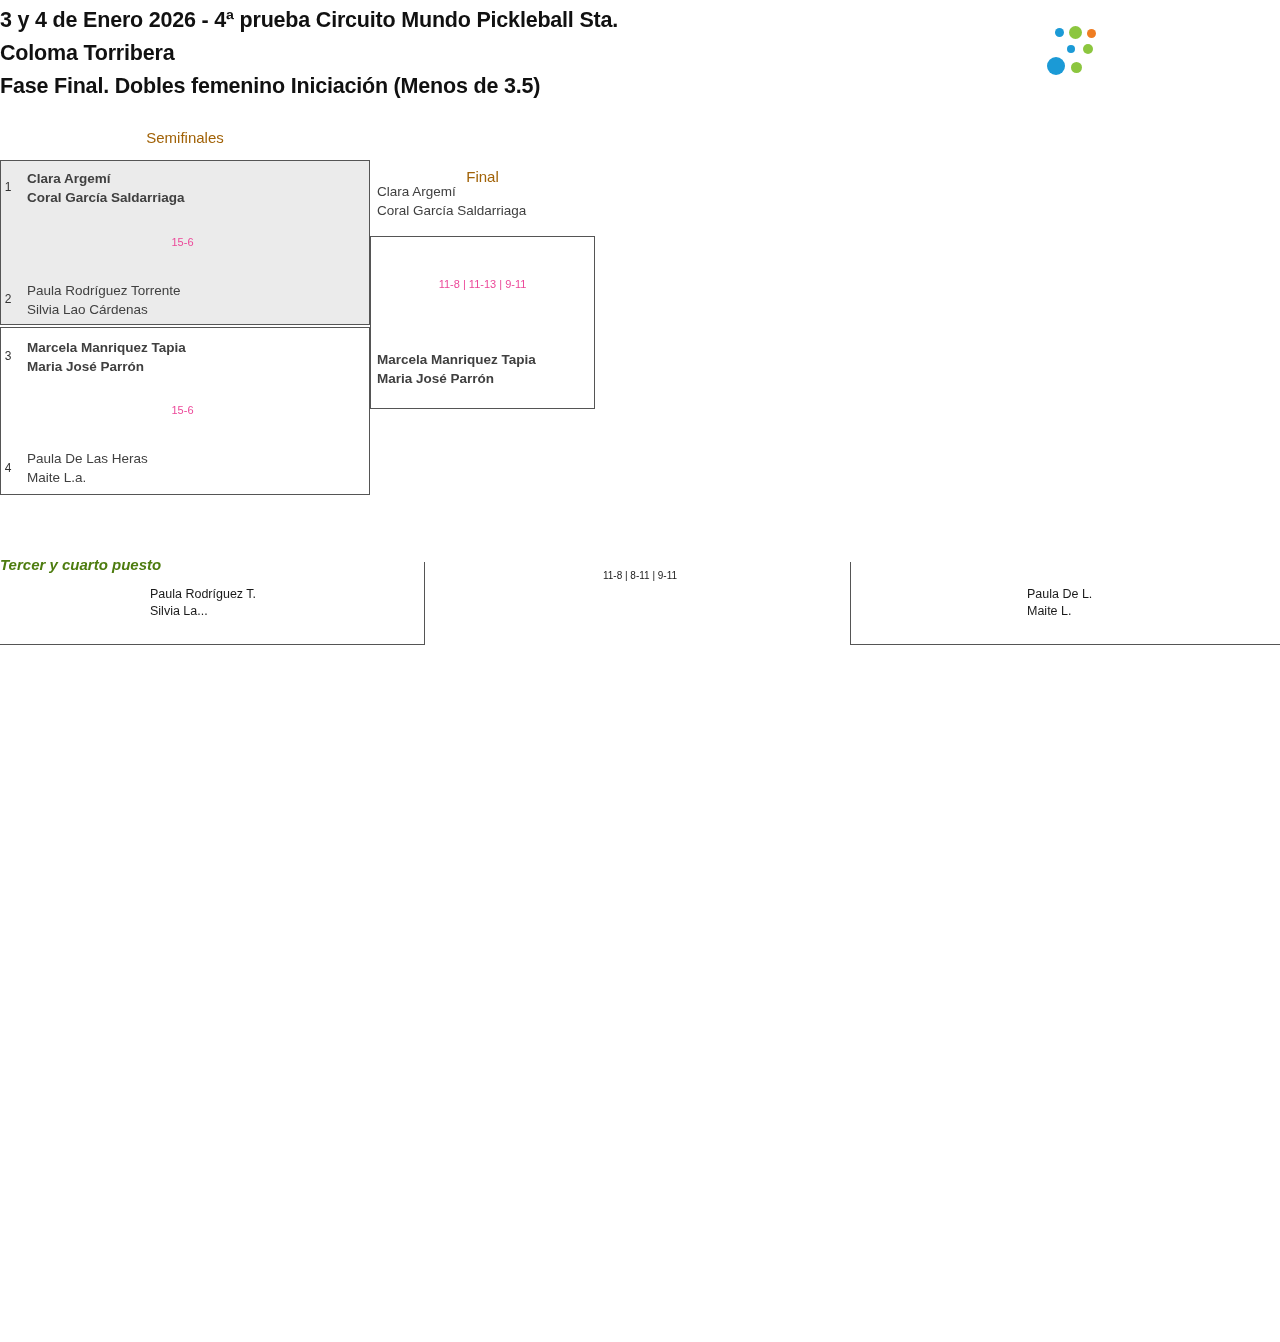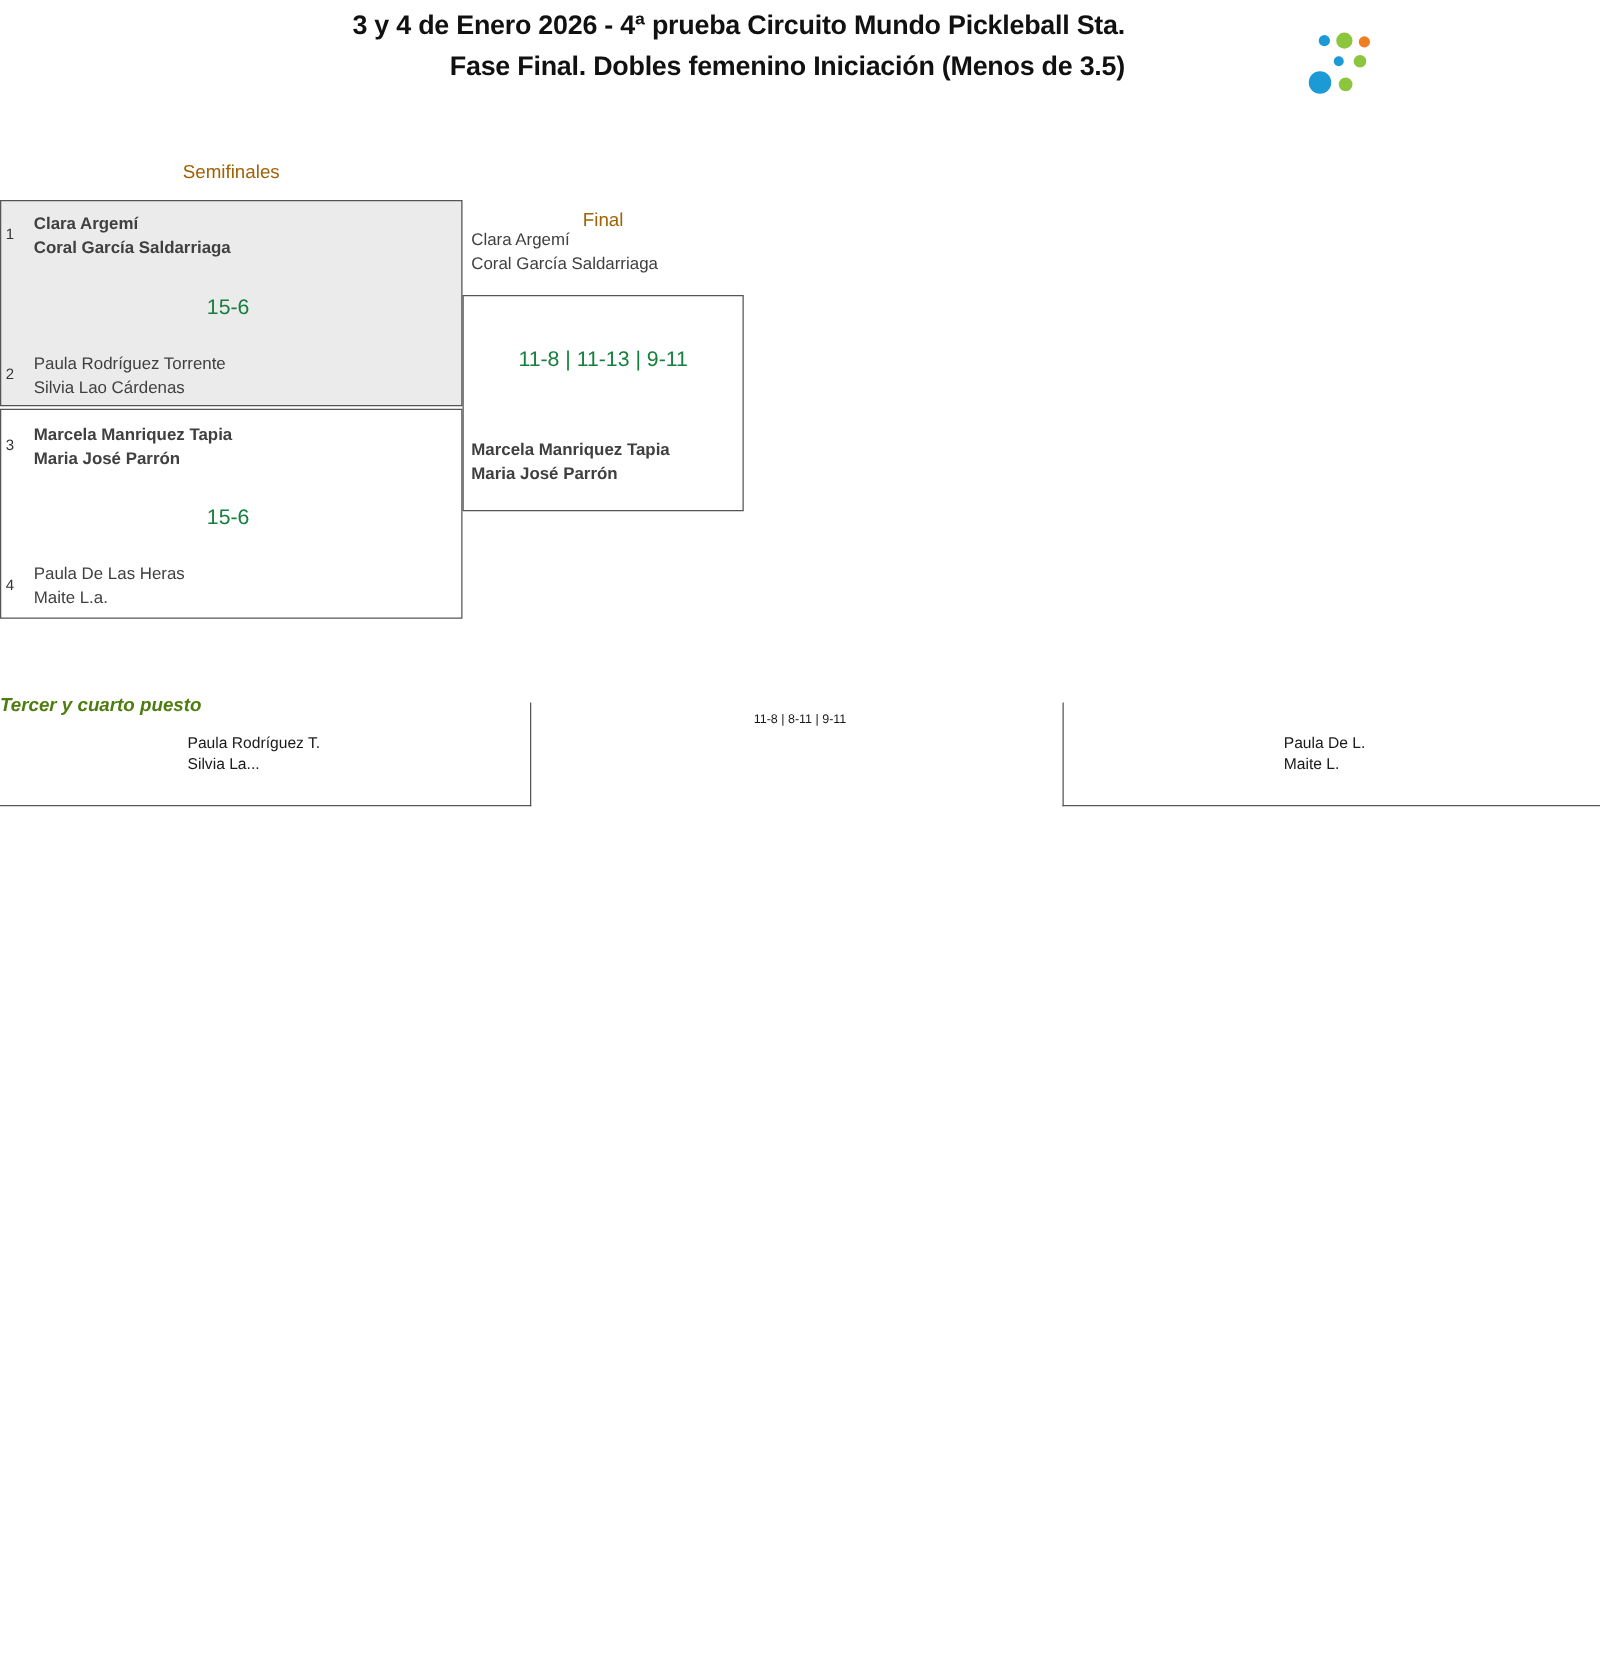--- a/index.html
+++ b/index.html
@@ -16,21 +16,20 @@
     overflow: hidden;
   }
 
   
   .header {
     position: absolute;
     left: 0;
     top: 0;
     width: 1280px;
     height: 110px;
-    text-align: right;
   }
   .title {
     position: absolute;
     left: 0;
     top: 4px;
     width: 900px;
     font-size: 21.5px;
     font-weight: bold;
     line-height: 33px;
     letter-spacing: -0.2px;
@@ -101,22 +100,22 @@
     position: absolute;
     font-size: 13.5px;
     line-height: 19px;
     color: #404040;
     white-space: nowrap;
   }
   .team.winner { font-weight: bold; }
   .team-line { display: block; }
   .score {
     position: absolute;
-    font-size: 17px;
-    color: #15803d;
+    font-size: 11px;
+    color: #ec4899;
     text-align: center;
   }
 
   
   #sf1-box { left: 0px; top: 160px; width: 370px; height: 165px; }
   #sf1-seed-a { left: 0px;  top: 180px; }
   #sf1-team-a { left: 27px; top: 169px; }
   #sf1-seed-b { left: 0px;  top: 292px; }
   #sf1-team-b { left: 27px; top: 281px; }
   #sf1-score  { left: 100px; top: 236px; width: 165px; }
@@ -185,20 +184,21 @@
     font-size: 10px;
     color: #1a1a1a;
   }
 </style>
 </head>
 <body>
 
 <div class="header">
   <div class="title">
     <span class="title-line">3 y 4 de Enero 2026 - 4ª prueba Circuito Mundo Pickleball Sta.</span>
+    <span class="title-line">Coloma Torribera</span>
     <span class="title-line">Fase Final. Dobles femenino Iniciación (Menos de 3.5)</span>
   </div>
 
   <div class="logo">
     <div class="logo-dots">
       <span class="dot d1"></span>
       <span class="dot d2"></span>
       <span class="dot d3"></span>
       <span class="dot d4"></span>
       <span class="dot d5"></span>

